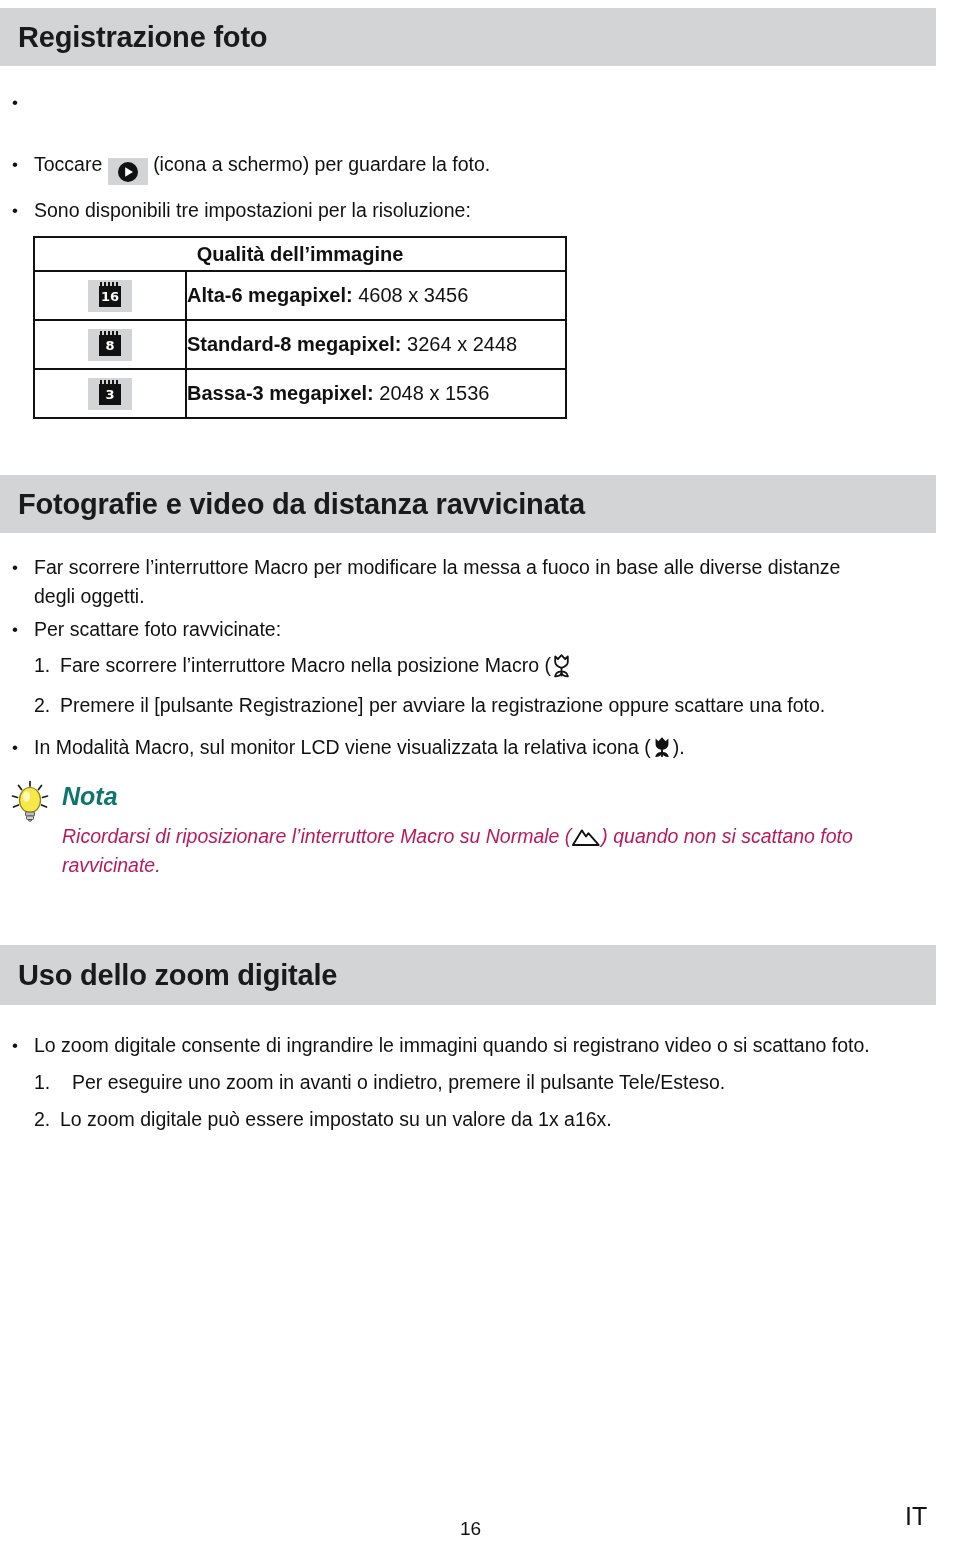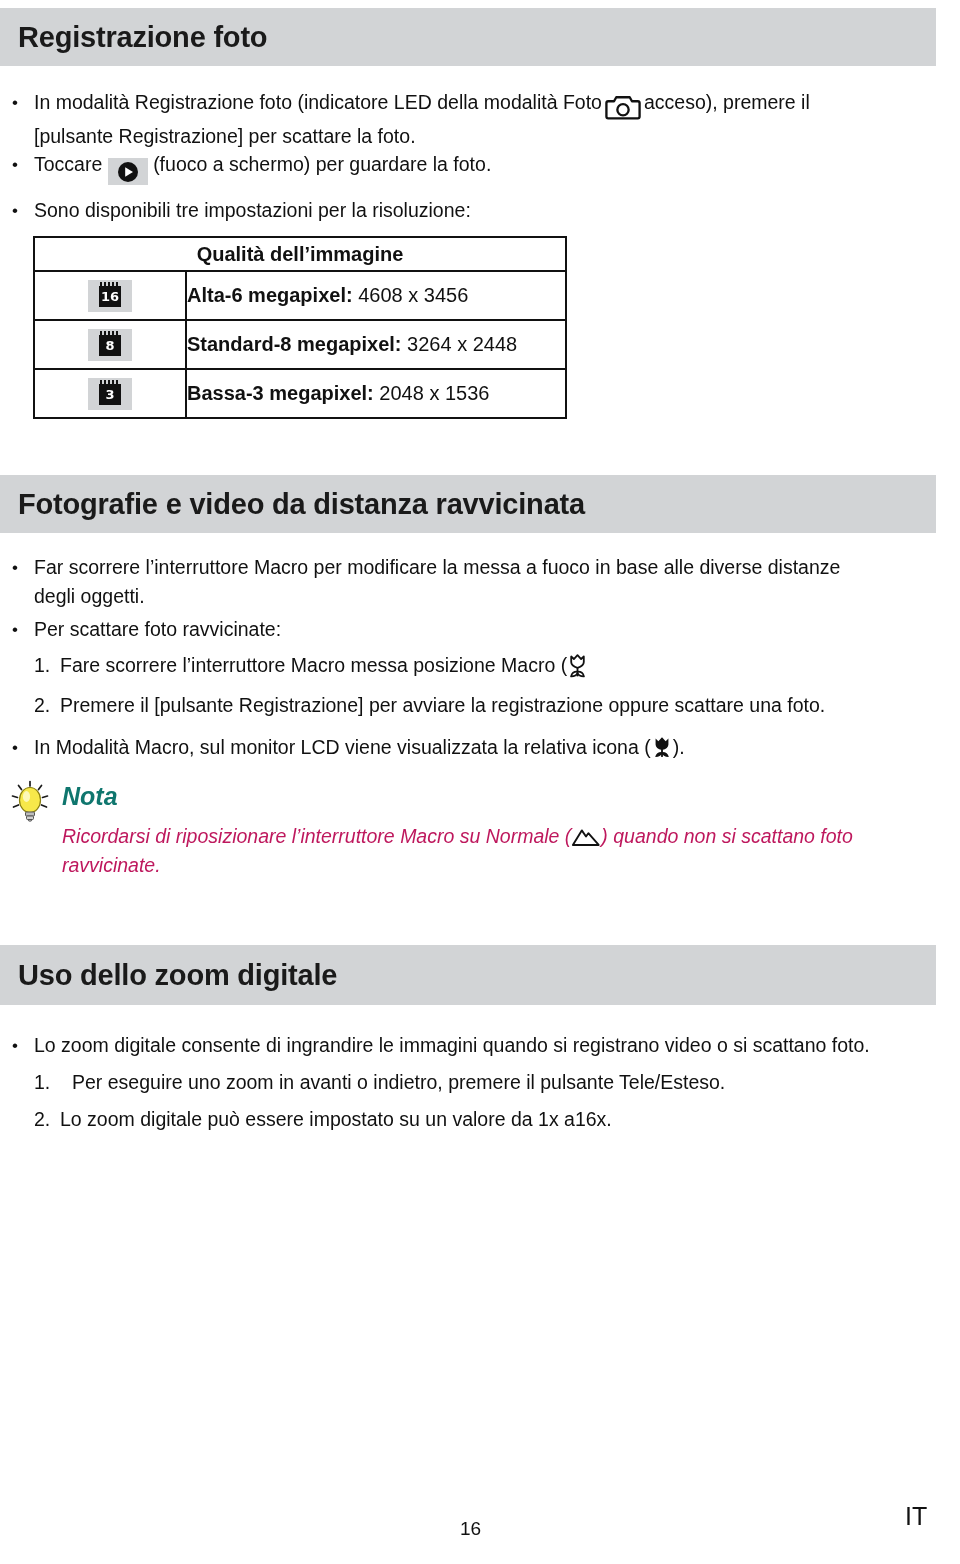--- a/index.html
+++ b/index.html
@@ -188,36 +188,29 @@
 </head>
 <body>
 
 <div class="page">
 
   <div class="band" style="top:8px; height:58px;">
     <span class="band-title">Registrazione foto</span>
   </div>
 
   <span class="bullet-dot" style="left:12px; top:88px;">•</span>
-  <div class="txt" style="left:34px; top:88px; width:900px;">
-    <span>In modalità Registrazione foto (indicatore LED della modalità Foto</span><span class="icon-inline"><svg class="icon-camera" viewBox="0 0 40 29">
-      <path d="M10 7 L12.5 2.5 L27.5 2.5 L30 7 L36.5 7 Q38.5 7 38.5 9 L38.5 24 Q38.5 26 36.5 26 L3.5 26 Q1.5 26 1.5 24 L1.5 9 Q1.5 7 3.5 7 Z" fill="none" stroke="#111" stroke-width="2.6" stroke-linejoin="round"></path>
-      <circle cx="20" cy="16.5" r="6.3" fill="none" stroke="#111" stroke-width="2.6"></circle>
-    </svg></span><span>acceso), premere il</span><br>
-    <span>[pulsante Registrazione] per scattare la foto.</span>
-  </div>
 
   <span class="bullet-dot" style="left:12px; top:150px;">•</span>
   <div class="txt" style="left:34px; top:150px; width:900px;">
     <span>Toccare</span>
     <span class="icon-play-wrap"><svg width="22" height="22" viewBox="0 0 22 22" style="vertical-align:-5px">
       <circle cx="11" cy="11" r="10" fill="#111"></circle>
       <path d="M8.2 6.3 L16 11 L8.2 15.7 Z" fill="#fff"></path>
     </svg></span>
-    <span>(fuoco a schermo) per guardare la foto.</span>
+    <span>(icona a schermo) per guardare la foto.</span>
   </div>
 
   <span class="bullet-dot" style="left:12px; top:196px;">•</span>
   <div class="txt" style="left:34px; top:196px; width:900px;">Sono disponibili tre impostazioni per la risoluzione:</div>
 
   <table class="res-table">
     <tbody>
         <tr>
       <th class="res-head" colspan="2">Qualità dell’immagine</th>
     </tr>
@@ -265,21 +258,21 @@
   <div class="txt" style="left:34px; top:553px; width:900px;">
     <span>Far scorrere l’interruttore Macro per modificare la messa a fuoco in base alle diverse distanze</span><br>
     <span>degli oggetti.</span>
   </div>
 
   <span class="bullet-dot" style="left:12px; top:615px;">•</span>
   <div class="txt" style="left:34px; top:615px; width:900px;">Per scattare foto ravvicinate:</div>
 
   <span class="num" style="left:34px; top:651px;">1.</span>
   <div class="txt" style="left:60px; top:651px; width:880px;">
-    <span>Fare scorrere l’interruttore Macro messa posizione Macro (</span><svg class="icon-tulip-o" viewBox="0 0 22 26">
+    <span>Fare scorrere l’interruttore Macro nella posizione Macro (</span><svg class="icon-tulip-o" viewBox="0 0 22 26">
       <path d="M11 2.2 L7.2 6.2 L4.4 3.6 L4.4 9.4 Q4.4 13.6 11 15.4 Q17.6 13.6 17.6 9.4 L17.6 3.6 L14.8 6.2 Z" fill="none" stroke="#111" stroke-width="1.9" stroke-linejoin="round"></path>
       <path d="M11 15.4 L11 24.4" fill="none" stroke="#111" stroke-width="1.9"></path>
       <path d="M11 19.4 Q5.6 19.0 4.2 24.4 Q9.4 24.6 11 21.0" fill="none" stroke="#111" stroke-width="1.7" stroke-linejoin="round"></path>
       <path d="M11 19.4 Q16.4 19.0 17.8 24.4 Q12.6 24.6 11 21.0" fill="none" stroke="#111" stroke-width="1.7" stroke-linejoin="round"></path>
     </svg>
   </div>
 
   <span class="num" style="left:34px; top:691px;">2.</span>
   <div class="txt" style="left:60px; top:691px; width:880px;">Premere il [pulsante Registrazione] per avviare la registrazione oppure scattare una foto.</div>
 

